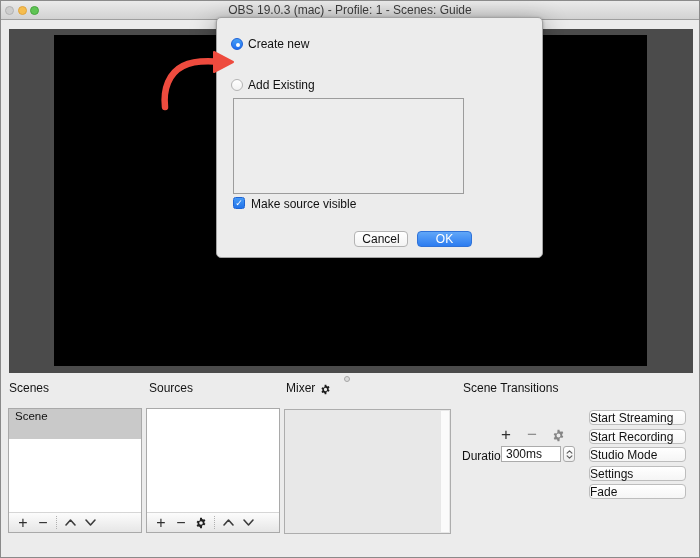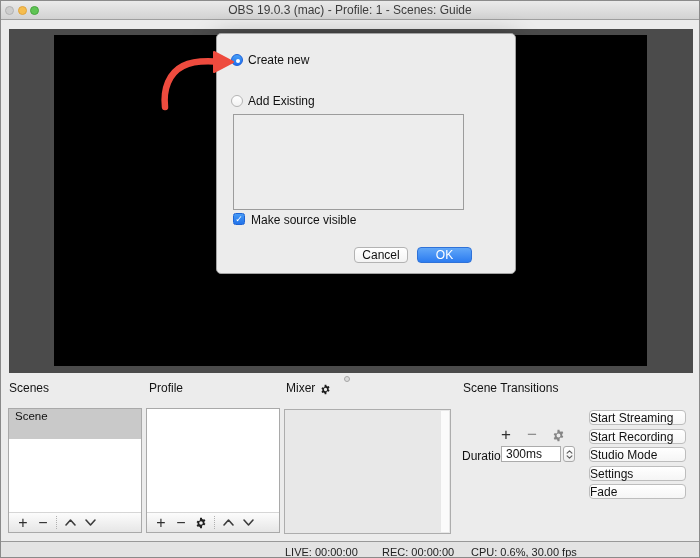--- a/index.html
+++ b/index.html
@@ -59,23 +59,23 @@
   
   .ctl-btn { position:absolute; left:588px; width:97px; height:15px;
     background:linear-gradient(#ffffff,#f5f5f5); border:1px solid #bdbdbd; border-radius:4px;
     font-size:12px; line-height:12px; text-align:left; color:#111;
     font-family:"Liberation Sans", sans-serif; }
   
   .statusbar { position:absolute; left:0; top:540px; width:100%; height:18px;
     background:#e3e3e3; border-top:1px solid #989898; font-size:11px; color:#222; }
   .statusbar span { position:absolute; top:4px; }
   
-  .dialog { position:absolute; left:215px; top:16px; width:300px; height:241px;
+  .dialog { position:absolute; left:215px; top:16px; width:327px; height:241px;
     background:#ececec; border:1px solid #a3a3a3; border-radius:5px;
-    box-shadow:0 8px 26px rgba(0,0,0,.45), 0 1px 3px rgba(0,0,0,.3); z-index:30;margin-top:16px; }
+    box-shadow:0 8px 26px rgba(0,0,0,.45), 0 1px 3px rgba(0,0,0,.3); z-index:30; }
   .radio { position:absolute; width:12px; height:12px; border-radius:50%;
     background:linear-gradient(#ffffff,#f2f2f2); border:1px solid #b4b4b4; }
   .radio.on { background:linear-gradient(#47a0f6,#1f6ef0); border:1px solid #1c60d8; }
   .radio.on .dot { position:absolute; left:3.5px; top:3.5px; width:4px; height:4px;
     border-radius:50%; background:#fff; }
   .radio-label { position:absolute; font-size:12px; color:#111; line-height:13px; }
   .name-input { position:absolute; left:14px; top:36px; width:236px; height:17px;
     border:1px solid #6da2e2; box-shadow:0 0 0 2.5px rgba(115,170,235,.55);
     border-radius:1px; background:#fff; font-size:12px; padding-left:3px; color:#111;
     font-family:"Liberation Sans", sans-serif; outline:none; }
@@ -109,21 +109,21 @@
 
   <div class="preview">
     <div class="canvas"></div>
   </div>
   <div class="splitter-dot"></div>
 
   <div class="dock-label" style="left:8px;">
     <span>Scenes</span>
   </div>
   <div class="dock-label" style="left:148px;">
-    <span>Profile</span>
+    <span>Sources</span>
   </div>
   <div class="dock-label" style="left:285px;">
     <span>Mixer</span>
     <span style="display:flex;">
       <svg width="11" height="11" viewBox="0 0 16 16">
           <path fill="#1c1c1c" fill-rule="evenodd" d="M6.8 1h2.4l.35 1.8c.5.15.97.38 1.4.68l1.75-.62 1.2 2.08-1.4 1.17c.05.29.08.59.08.89s-.03.6-.08.89l1.4 1.17-1.2 2.08-1.75-.62c-.43.3-.9.53-1.4.68L9.2 15H6.8l-.35-1.8a5.3 5.3 0 0 1-1.4-.68l-1.75.62-1.2-2.08 1.4-1.17A5.4 5.4 0 0 1 3.42 9c0-.3.03-.6.08-.89L2.1 6.94l1.2-2.08 1.75.62c.43-.3.9-.53 1.4-.68L6.8 1zM8 5.6a2.4 2.4 0 1 0 0 4.8 2.4 2.4 0 0 0 0-4.8z"></path>
         </svg>
     </span>
   </div>
   <div class="dock-label" style="left:462px;">
@@ -193,25 +193,20 @@
         <polyline points="1,1 4,4 7,1" fill="none" stroke="#5a5a5a" stroke-width="1.4" stroke-linecap="round" stroke-linejoin="round"></polyline>
       </svg>
   </span>
 
   <button class="ctl-btn" style="top:409px;">Start Streaming</button>
   <button class="ctl-btn" style="top:428px;">Start Recording</button>
   <button class="ctl-btn" style="top:446px;">Studio Mode</button>
   <button class="ctl-btn" style="top:465px;">Settings</button>
   <button class="ctl-btn" style="top:483px;">Fade</button>
 
-  <div class="statusbar">
-    <span style="left:284px;">LIVE: 00:00:00</span>
-    <span style="left:381px;">REC: 00:00:00</span>
-    <span style="left:470px;">CPU: 0.6%, 30.00 fps</span>
-  </div>
 
   <div class="dialog">
     <span class="radio on" style="left:14px; top:20px;">
         <span class="dot"></span>
       </span>
     <span class="radio-label" style="left:31px; top:20px;">Create new</span>
     <span class="radio" style="left:14px; top:61px;"></span>
     <span class="radio-label" style="left:31px; top:61px;">Add Existing</span>
     <div class="existing-list"></div>
     <span class="checkbox"><span>✓</span></span>

